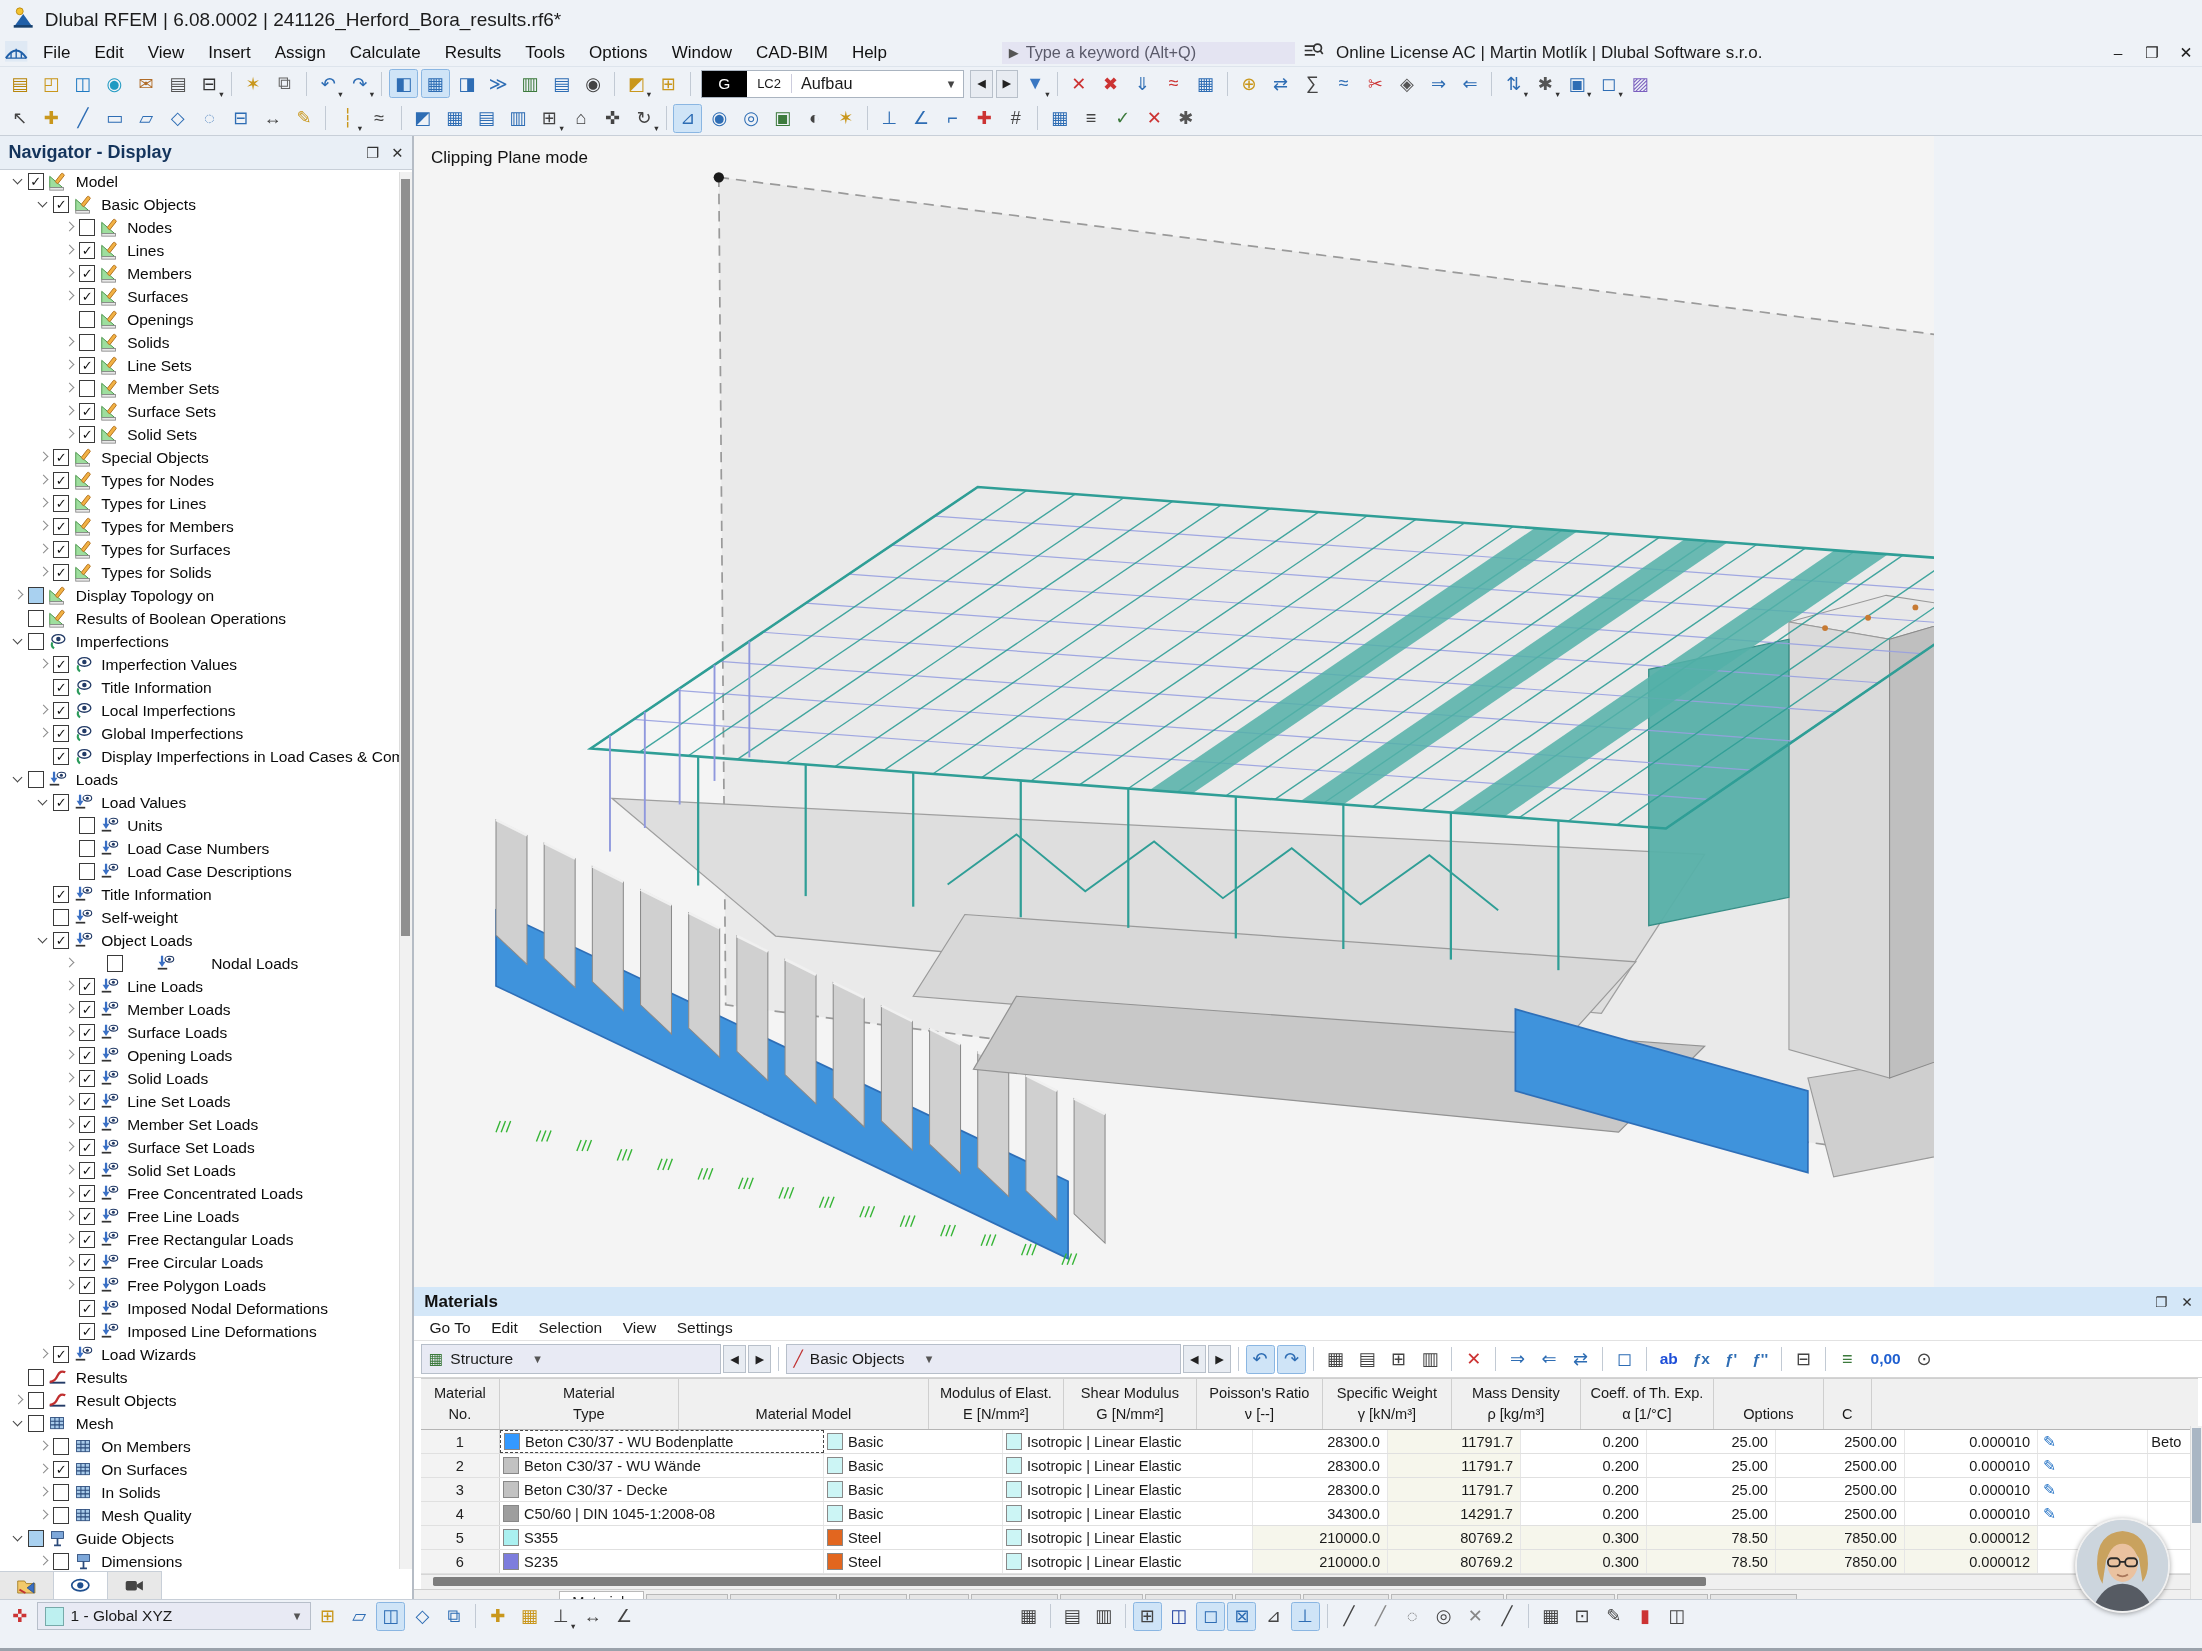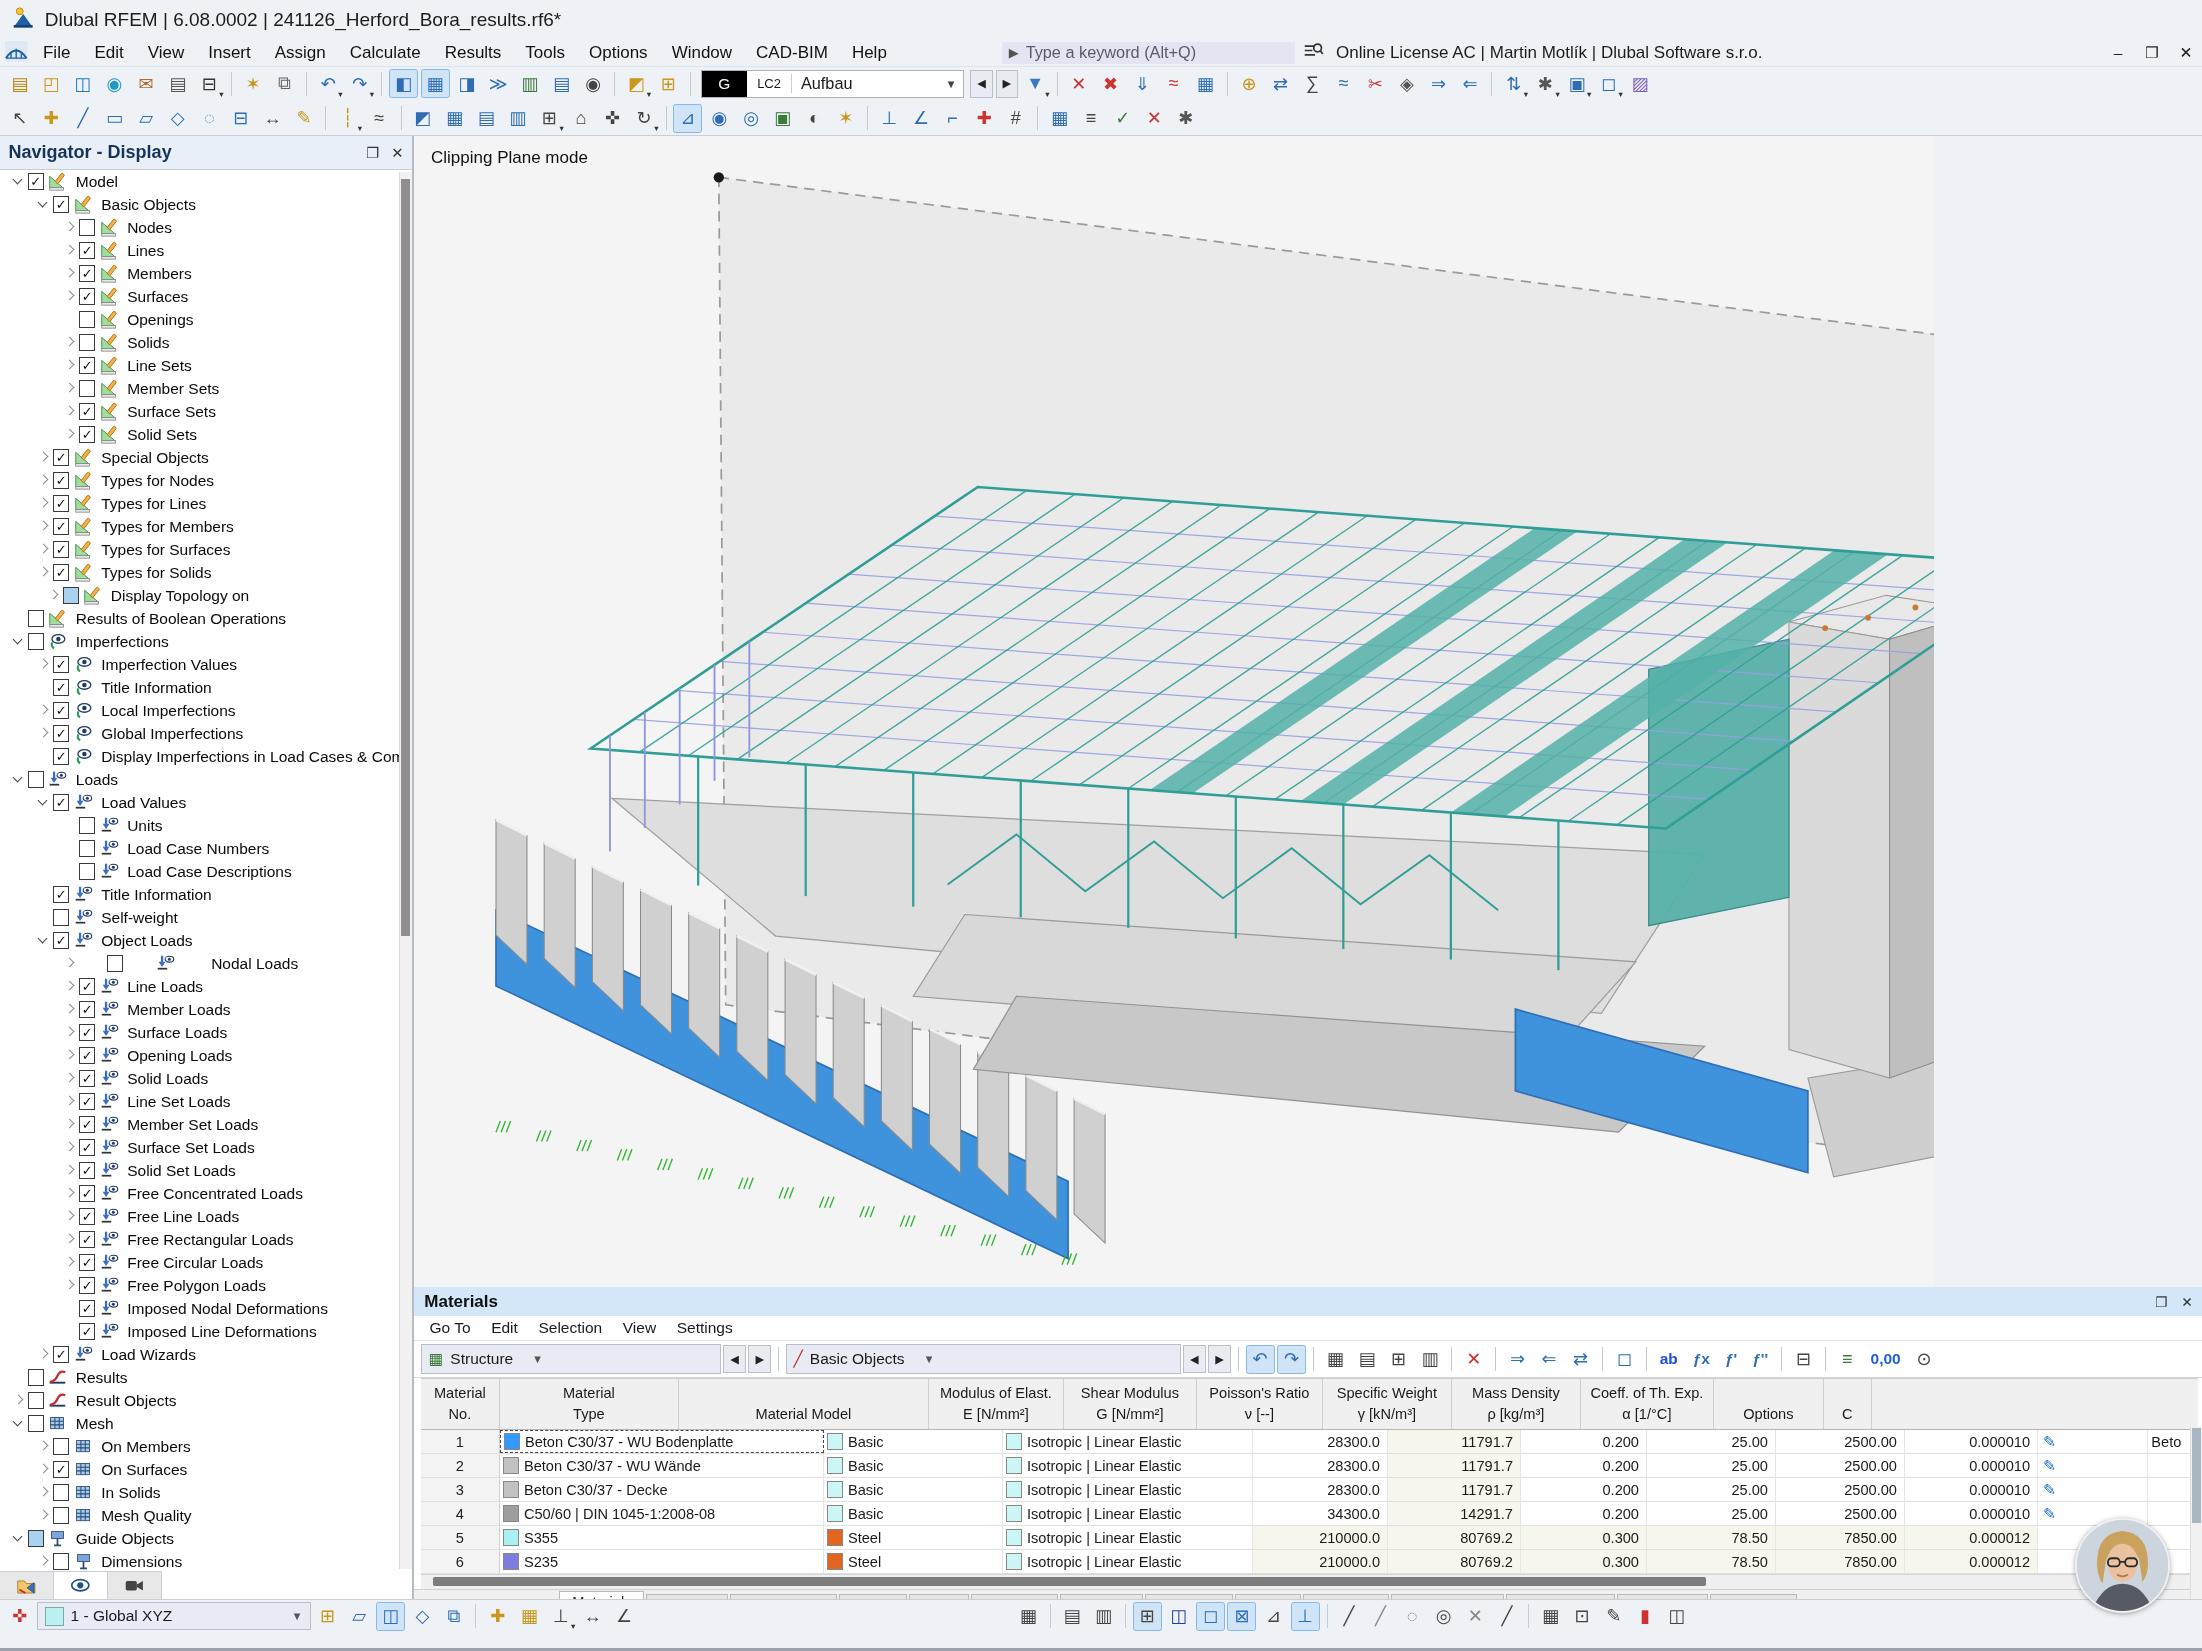--- a/index.html
+++ b/index.html
@@ -464,21 +464,21 @@
         <div class="trow" style="padding-left: 34px;">
           <span class="ex closed"></span>
           <span class="cb">✓</span>
           <span class="ticon"><svg viewBox="0 0 22 22">
               <polygon points="2,18 17,18 2,5" fill="#9ede9e" stroke="#3c8a3c"></polygon>
               <rect x="12" y="1" width="4" height="13" rx="1" transform="rotate(38 14 7)" fill="#f2b143" stroke="#b07020"></rect>
               <rect x="2" y="18" width="16" height="3" fill="#e8e8e8" stroke="#888"></rect>
             </svg></span>
           <span class="tlabel">Types for Solids</span>
         </div>
-        <div class="trow" style="padding-left: 8.6px; margin-left: 35px;">
+        <div class="trow" style="padding-left: 8.6px;">
           <span class="ex closed"></span>
           <span class="cb part"></span>
           <span class="ticon"><svg viewBox="0 0 22 22">
               <polygon points="2,18 17,18 2,5" fill="#9ede9e" stroke="#3c8a3c"></polygon>
               <rect x="12" y="1" width="4" height="13" rx="1" transform="rotate(38 14 7)" fill="#f2b143" stroke="#b07020"></rect>
               <rect x="2" y="18" width="16" height="3" fill="#e8e8e8" stroke="#888"></rect>
             </svg></span>
           <span class="tlabel">Display Topology on</span>
         </div>
         <div class="trow" style="padding-left: 8.6px;">

